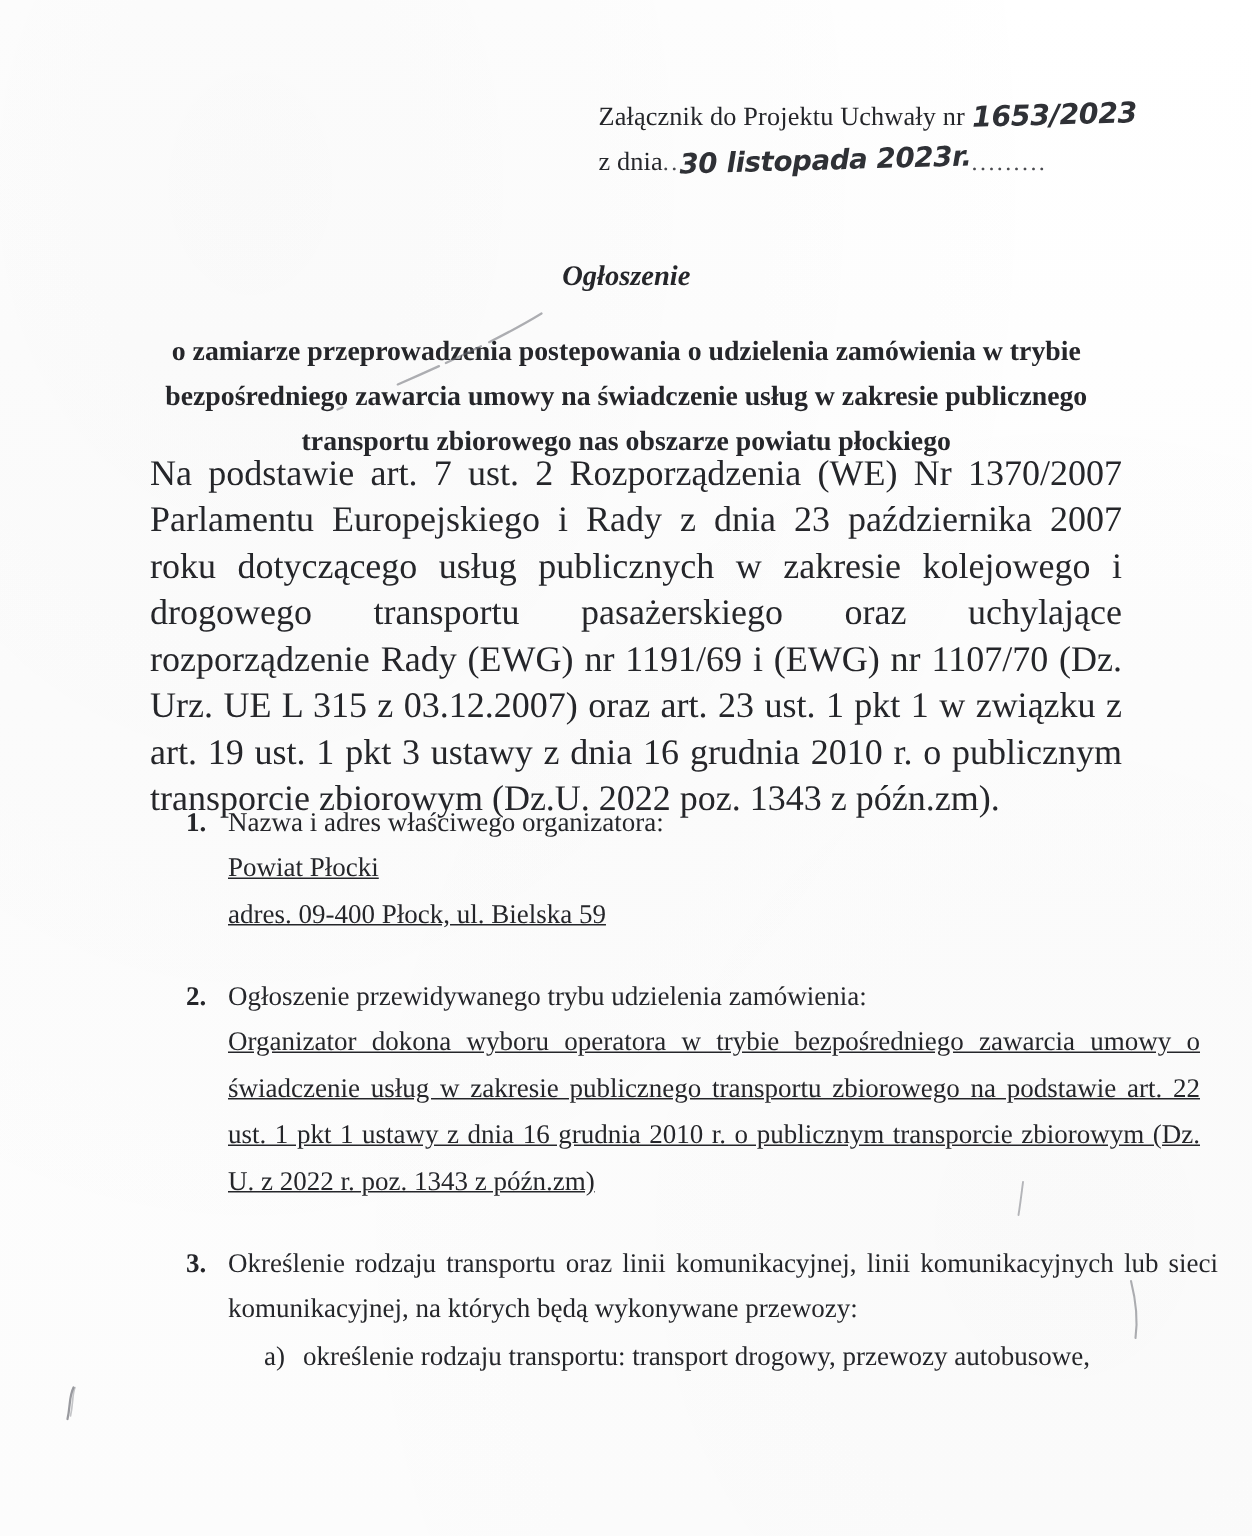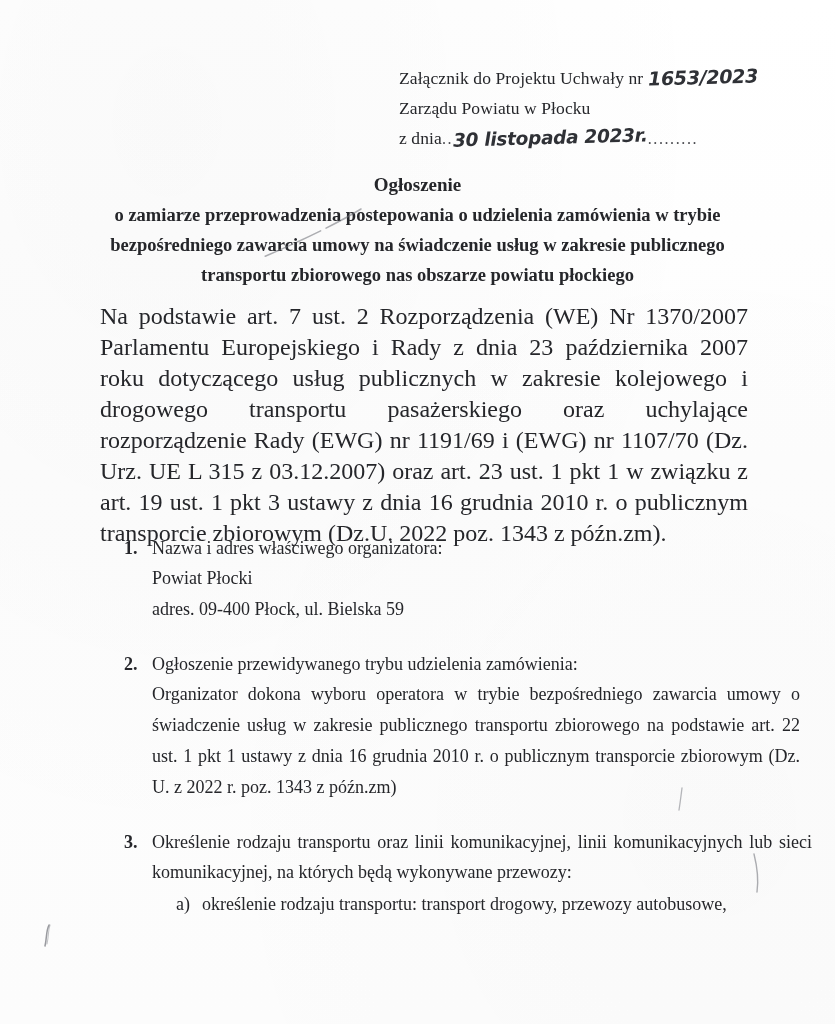--- a/index.html
+++ b/index.html
@@ -68,22 +68,23 @@
     left: 0;
     top: 170px;
     width: 835px;
     text-align: center;
     font-weight: 700;
     font-size: 18.5px;
     line-height: 30px;
   }
   .title-main {
     display: block;
-    margin-bottom: 0;
+    margin-bottom: 20px;
     font-size: 19px;
+    font-style: italic;
   }
   .title-sub {
     display: block;
     padding: 0 95px;
   }
 
   
   .pen-diagonal {
     position: absolute;
     left: 215px;
@@ -156,20 +157,21 @@
     text-align: justify;
     text-justify: inter-word;
   }
   .item-head.stretch { width: 660px; }
   .item-body {
     font-size: 18px;
     line-height: 31px;
     text-align: justify;
     text-justify: inter-word;
     width: 648px;
+    text-decoration: underline;
   }
   .plain-line { white-space: nowrap; }
   .sub-list {
     margin-top: 2px;
     padding-left: 24px;
   }
   .sub-item {
     position: relative;
     padding-left: 26px;
     font-size: 18px;
@@ -186,21 +188,20 @@
 </style>
 </head>
 <body>
 
 <div class="page">
   <div class="paper-tone"></div>
 
   <div class="header-block">
     <span class="header-line"><span>Załącznik do Projektu Uchwały nr</span>
       <span class="hw hw-num">1653/2023</span></span>
-    <span class="header-line">Zarządu Powiatu w Płocku</span>
     <span class="header-line"><span>z dnia</span><span class="dots">..</span><span class="hw">30 listopada 2023r.</span><span class="dots">.........</span></span>
   </div>
 
   <div class="title-block">
     <span class="title-main">Ogłoszenie</span>
     <span class="title-sub">o zamiarze przeprowadzenia postepowania o udzielenia zamówienia w trybie bezpośredniego zawarcia umowy na świadczenie usług w zakresie publicznego transportu zbiorowego nas obszarze powiatu płockiego</span>
   </div>
 
   <svg class="pen-diagonal" viewBox="0 0 150 72">
     <path d="M146 4 C120 20, 70 44, 10 68" fill="none" stroke="#6b6d74" stroke-width="1.5" stroke-linecap="round" opacity="0.55" stroke-dasharray="40 6 26 5 30"></path>

